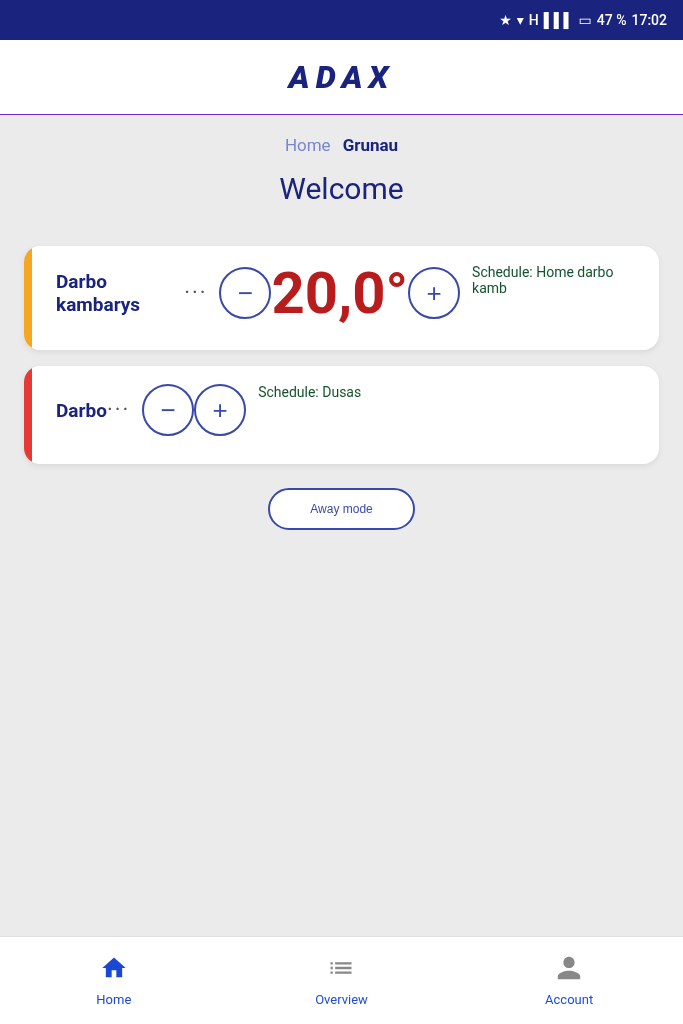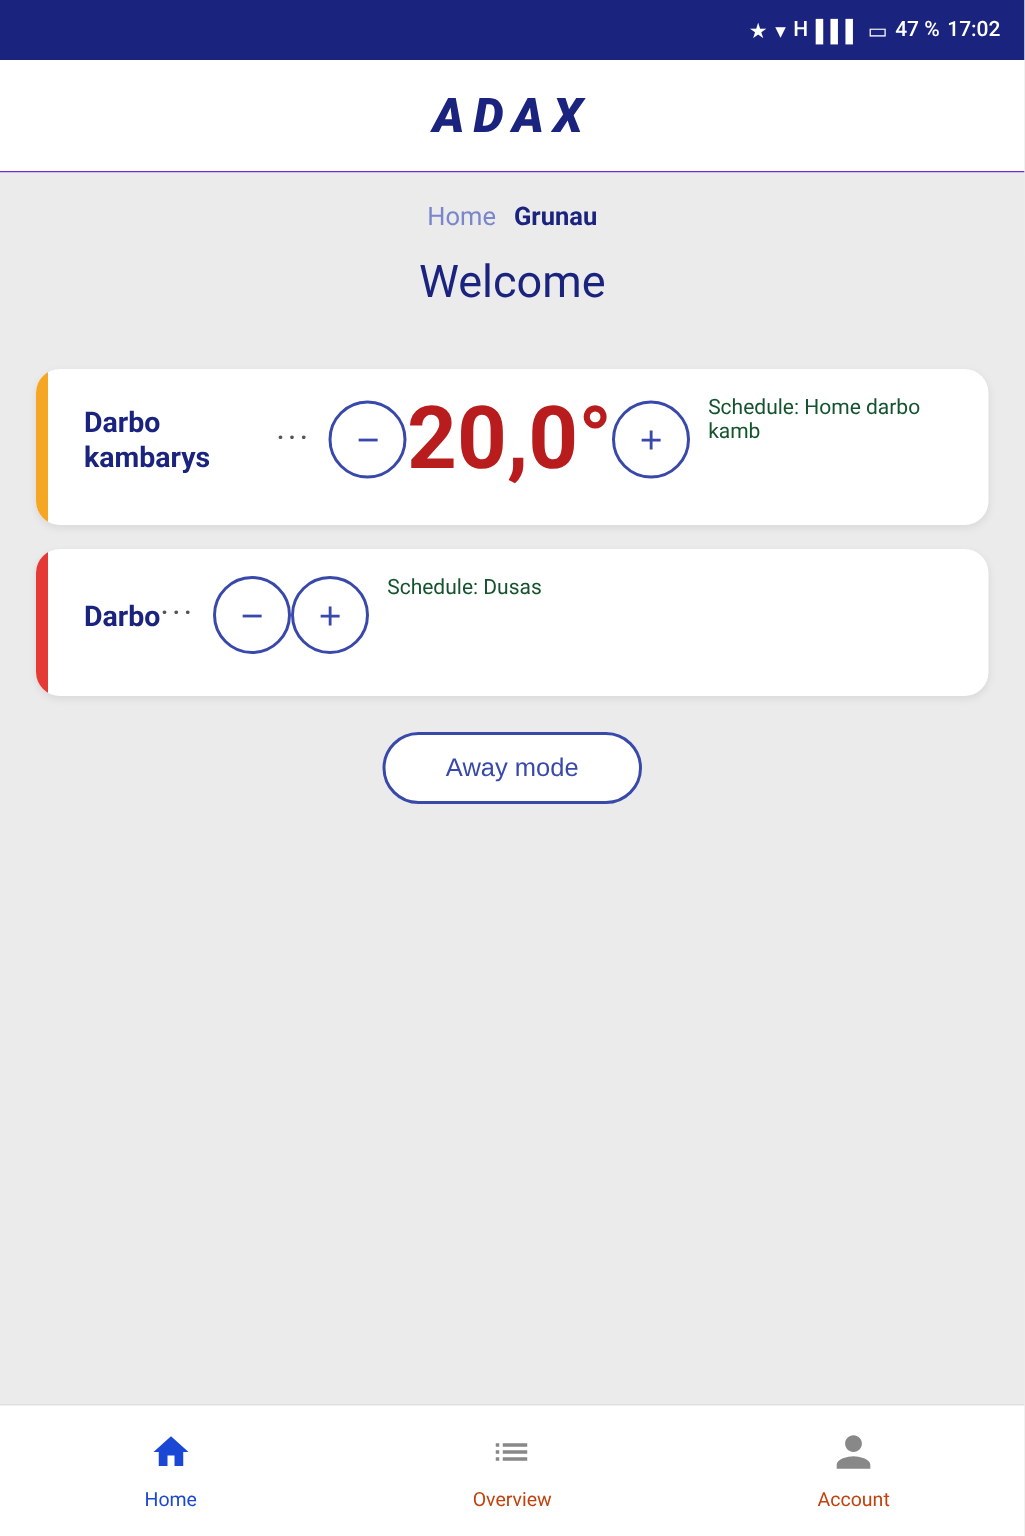--- a/index.html
+++ b/index.html
@@ -176,21 +176,21 @@
     }
 
     
     .away-mode-btn {
       margin-top: 8px;
       padding: 12px 40px;
       border-radius: 30px;
       border: 2px solid #3949ab;
       background: white;
       color: #3949ab;
-      font-size: 17px;
+      font-size: 12px;
       font-weight: 500;
       cursor: pointer;
       display: inline-block;
     }
 
     
     .bottom-nav {
       background: white;
       height: 88px;
       display: flex;
@@ -216,21 +216,21 @@
       font-size: 13px;
     }
 
     .nav-active .nav-icon,
     .nav-active .nav-label {
       color: #1a47d4;
     }
 
     .nav-inactive .nav-icon,
     .nav-inactive .nav-label {
-      color: #c2410c;
+      color: #1d4ed8;
     }
 
     
     .icon-home svg, .icon-list svg, .icon-person svg {
       width: 28px;
       height: 28px;
     }
   </style>
 </head>
 <body>

